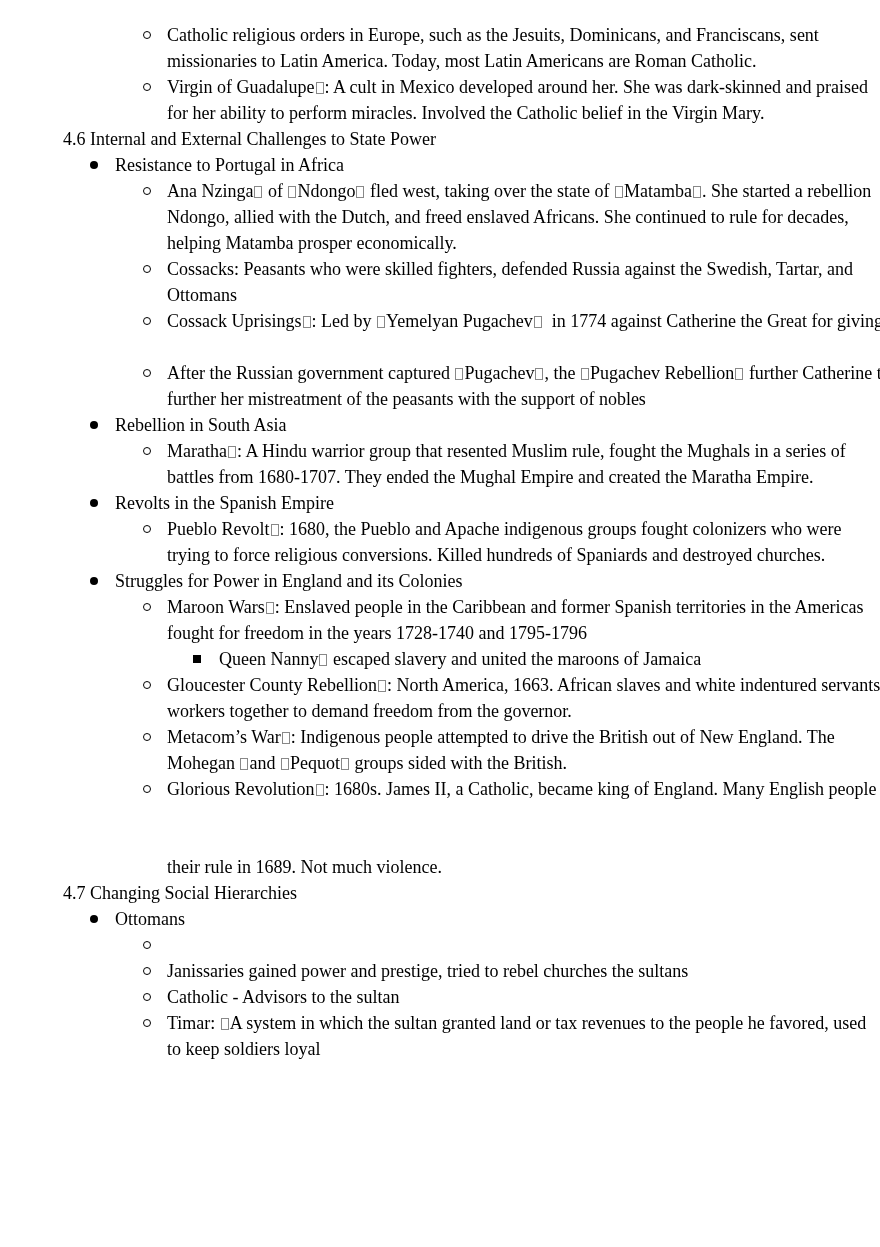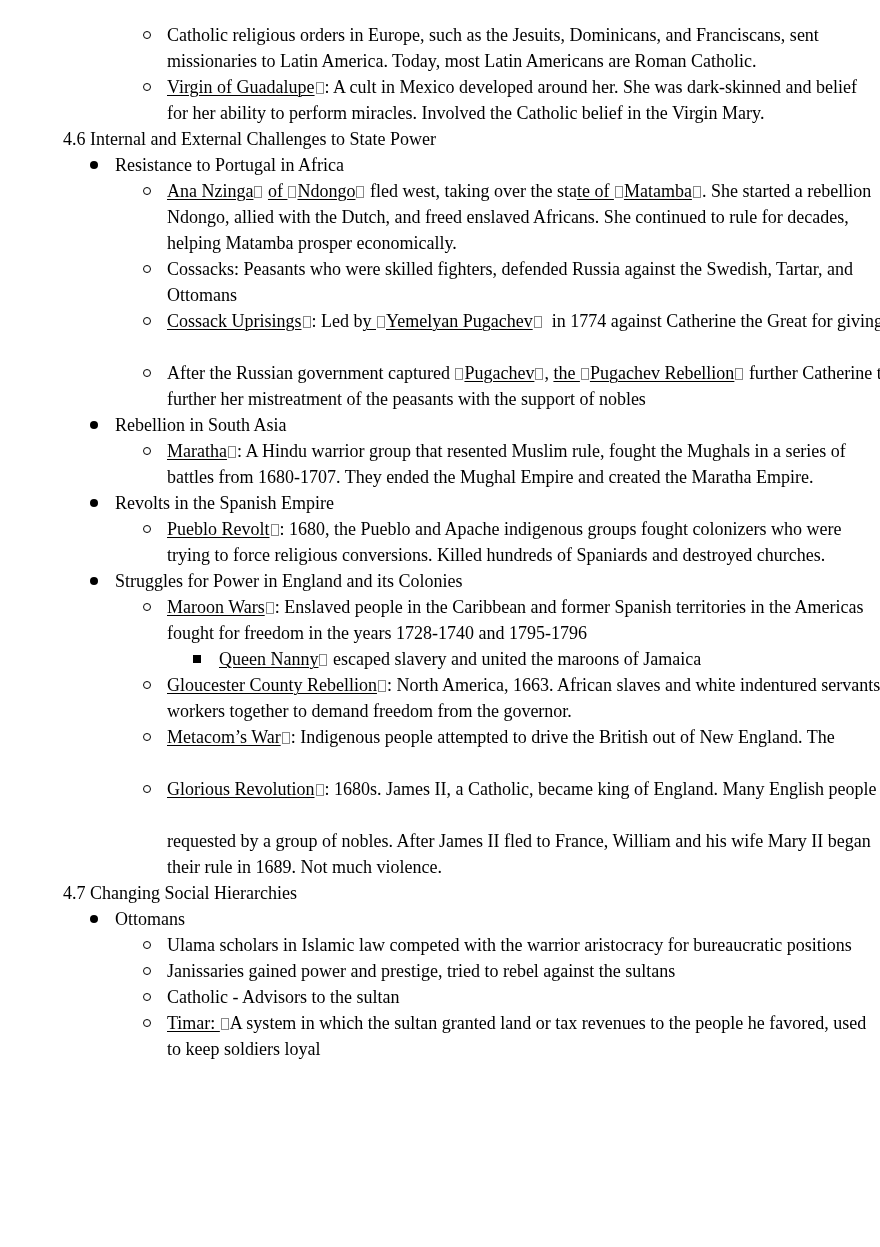--- a/index.html
+++ b/index.html
@@ -52,21 +52,21 @@
       vertical-align: middle;
       margin-top: -3px;
     }
     .square {
       display: inline-block;
       width: 8px; height: 8px;
       background: #000;
       vertical-align: middle;
       margin-top: -3px;
     }
-    .u { text-decoration: underline; text-decoration-thickness: 1px; text-underline-offset: 2px; }
+    .u { text-decoration-thickness: 1px; text-underline-offset: 2px; }
     .box {
       display: inline-block;
       width: 8px; height: 12px;
       border: 1px solid #888;
       box-sizing: border-box;
       vertical-align: -1px;
       margin: 0 1px;
     }
     .L0 { left: 20px; }
     .B1 { left: 47px; }
@@ -79,21 +79,21 @@
 </head>
 <body>
 
 <div class="page">
 
   <span class="bullet B2" style="top:24px"><span class="circle"></span></span>
   <div class="line T2" style="top:24px">Catholic religious orders in Europe, such as the Jesuits, Dominicans, and Franciscans, sent</div>
   <div class="line T2" style="top:50px">missionaries to Latin America. Today, most Latin Americans are Roman Catholic.</div>
 
   <span class="bullet B2" style="top:76px"><span class="circle"></span></span>
-  <div class="line T2" style="top:76px"><span class="u">Virgin of Guadalupe</span><span class="box"></span><span>: A cult in Mexico developed around her. She was dark-skinned and belief</span></div>
+  <div class="line T2" style="top:76px"><span class="u">Virgin of Guadalupe</span><span class="box"></span><span>: A cult in Mexico developed around her. She was dark-skinned and praised</span></div>
   <div class="line T2" style="top:102px">for her ability to perform miracles. Involved the Catholic belief in the Virgin Mary.</div>
 
   <div class="line L0" style="top:128px">4.6 Internal and External Challenges to State Power</div>
 
   <span class="bullet B1" style="top:154px"><span class="disc"></span></span>
   <div class="line T1" style="top:154px">Resistance to Portugal in Africa</div>
 
   <span class="bullet B2" style="top:180px"><span class="circle"></span></span>
   <div class="line T2" style="top:180px"><span class="u">Ana Nzinga</span><span class="box"></span> <span class="u">o</span><span class="u">f </span><span class="u"><span class="box"></span></span><span class="u">Ndongo</span><span class="box"></span><span> fled west, taking over the sta</span><span class="u">te of </span><span class="u"><span class="box"></span></span><span class="u">Matamba</span><span class="box"></span><span>. She started a rebellion</span></div>
   <div class="line T2" style="top:206px">Ndongo, allied with the Dutch, and freed enslaved Africans. She continued to rule for decades,</div>
@@ -133,36 +133,35 @@
 
   <span class="bullet B3" style="top:648px"><span class="square"></span></span>
   <div class="line T3" style="top:648px"><span class="u">Queen Nanny</span><span class="box"></span><span> escaped slavery and united the maroons of Jamaica</span></div>
 
   <span class="bullet B2" style="top:674px"><span class="circle"></span></span>
   <div class="line T2" style="top:674px"><span class="u">Gloucester County Rebellion</span><span class="box"></span><span>: North America, 1663. African slaves and white indentured servants</span></div>
   <div class="line T2" style="top:700px">workers together to demand freedom from the governor.</div>
 
   <span class="bullet B2" style="top:726px"><span class="circle"></span></span>
   <div class="line T2" style="top:726px"><span class="u">Metacom’s War</span><span class="box"></span><span>: Indigenous people attempted to drive the British out of New England. The</span></div>
+  <div class="line T2" style="top:752px"><span class="u" style="white-space:pre">Mohegan </span><span class="box"></span><span>and</span><span class="u" style="white-space:pre"> </span><span class="u"><span class="box"></span></span><span class="u">Peq</span><span>uot</span><span class="box"></span><span> groups sided with the British.</span></div>
 
   <span class="bullet B2" style="top:778px"><span class="circle"></span></span>
   <div class="line T2" style="top:778px"><span class="u">Glorious Revolution</span><span class="box"></span><span>: 1680s. James II, a Catholic, became king of England. Many English people</span></div>
-  <div class="line T2" style="top:830px">requested by a group of nobles. After James II fled to France, William and his wife Mary II began</div>
   <div class="line T2" style="top:856px">their rule in 1689. Not much violence.</div>
 
   <div class="line L0" style="top:882px">4.7 Changing Social Hierarchies</div>
 
   <span class="bullet B1" style="top:908px"><span class="disc"></span></span>
   <div class="line T1" style="top:908px">Ottomans</div>
 
   <span class="bullet B2" style="top:934px"><span class="circle"></span></span>
-  <div class="line T2" style="top:934px">Ulama scholars in Islamic law competed with the warrior aristocracy for bureaucratic positions</div>
 
   <span class="bullet B2" style="top:960px"><span class="circle"></span></span>
-  <div class="line T2" style="top:960px">Janissaries gained power and prestige, tried to rebel against the sultans</div>
+  <div class="line T2" style="top:960px">Janissaries gained power and prestige, tried to rebel churches the sultans</div>
 
   <span class="bullet B2" style="top:986px"><span class="circle"></span></span>
   <div class="line T2" style="top:986px">Catholic - Advisors to the sultan</div>
 
   <span class="bullet B2" style="top:1012px"><span class="circle"></span></span>
   <div class="line T2" style="top:1012px"><span class="u" style="white-space:pre">Timar: </span><span class="box"></span><span>A system in which the sultan granted land or tax revenues to the people he favored, used</span></div>
   <div class="line T2" style="top:1038px">to keep soldiers loyal</div>
 
   <span class="bullet B2" style="top:1064px"><span class="circle"></span></span>
   <div class="line T2" style="top:1064px"><span>After the Spanish monarch drove Jews out of his kingdom in 1492, Sultan </span><span class="u"><span class="box"></span></span><span class="u" style="white-space:pre">Mehmed </span><span>II</span><span class="box"></span><span> allied</span></div>

